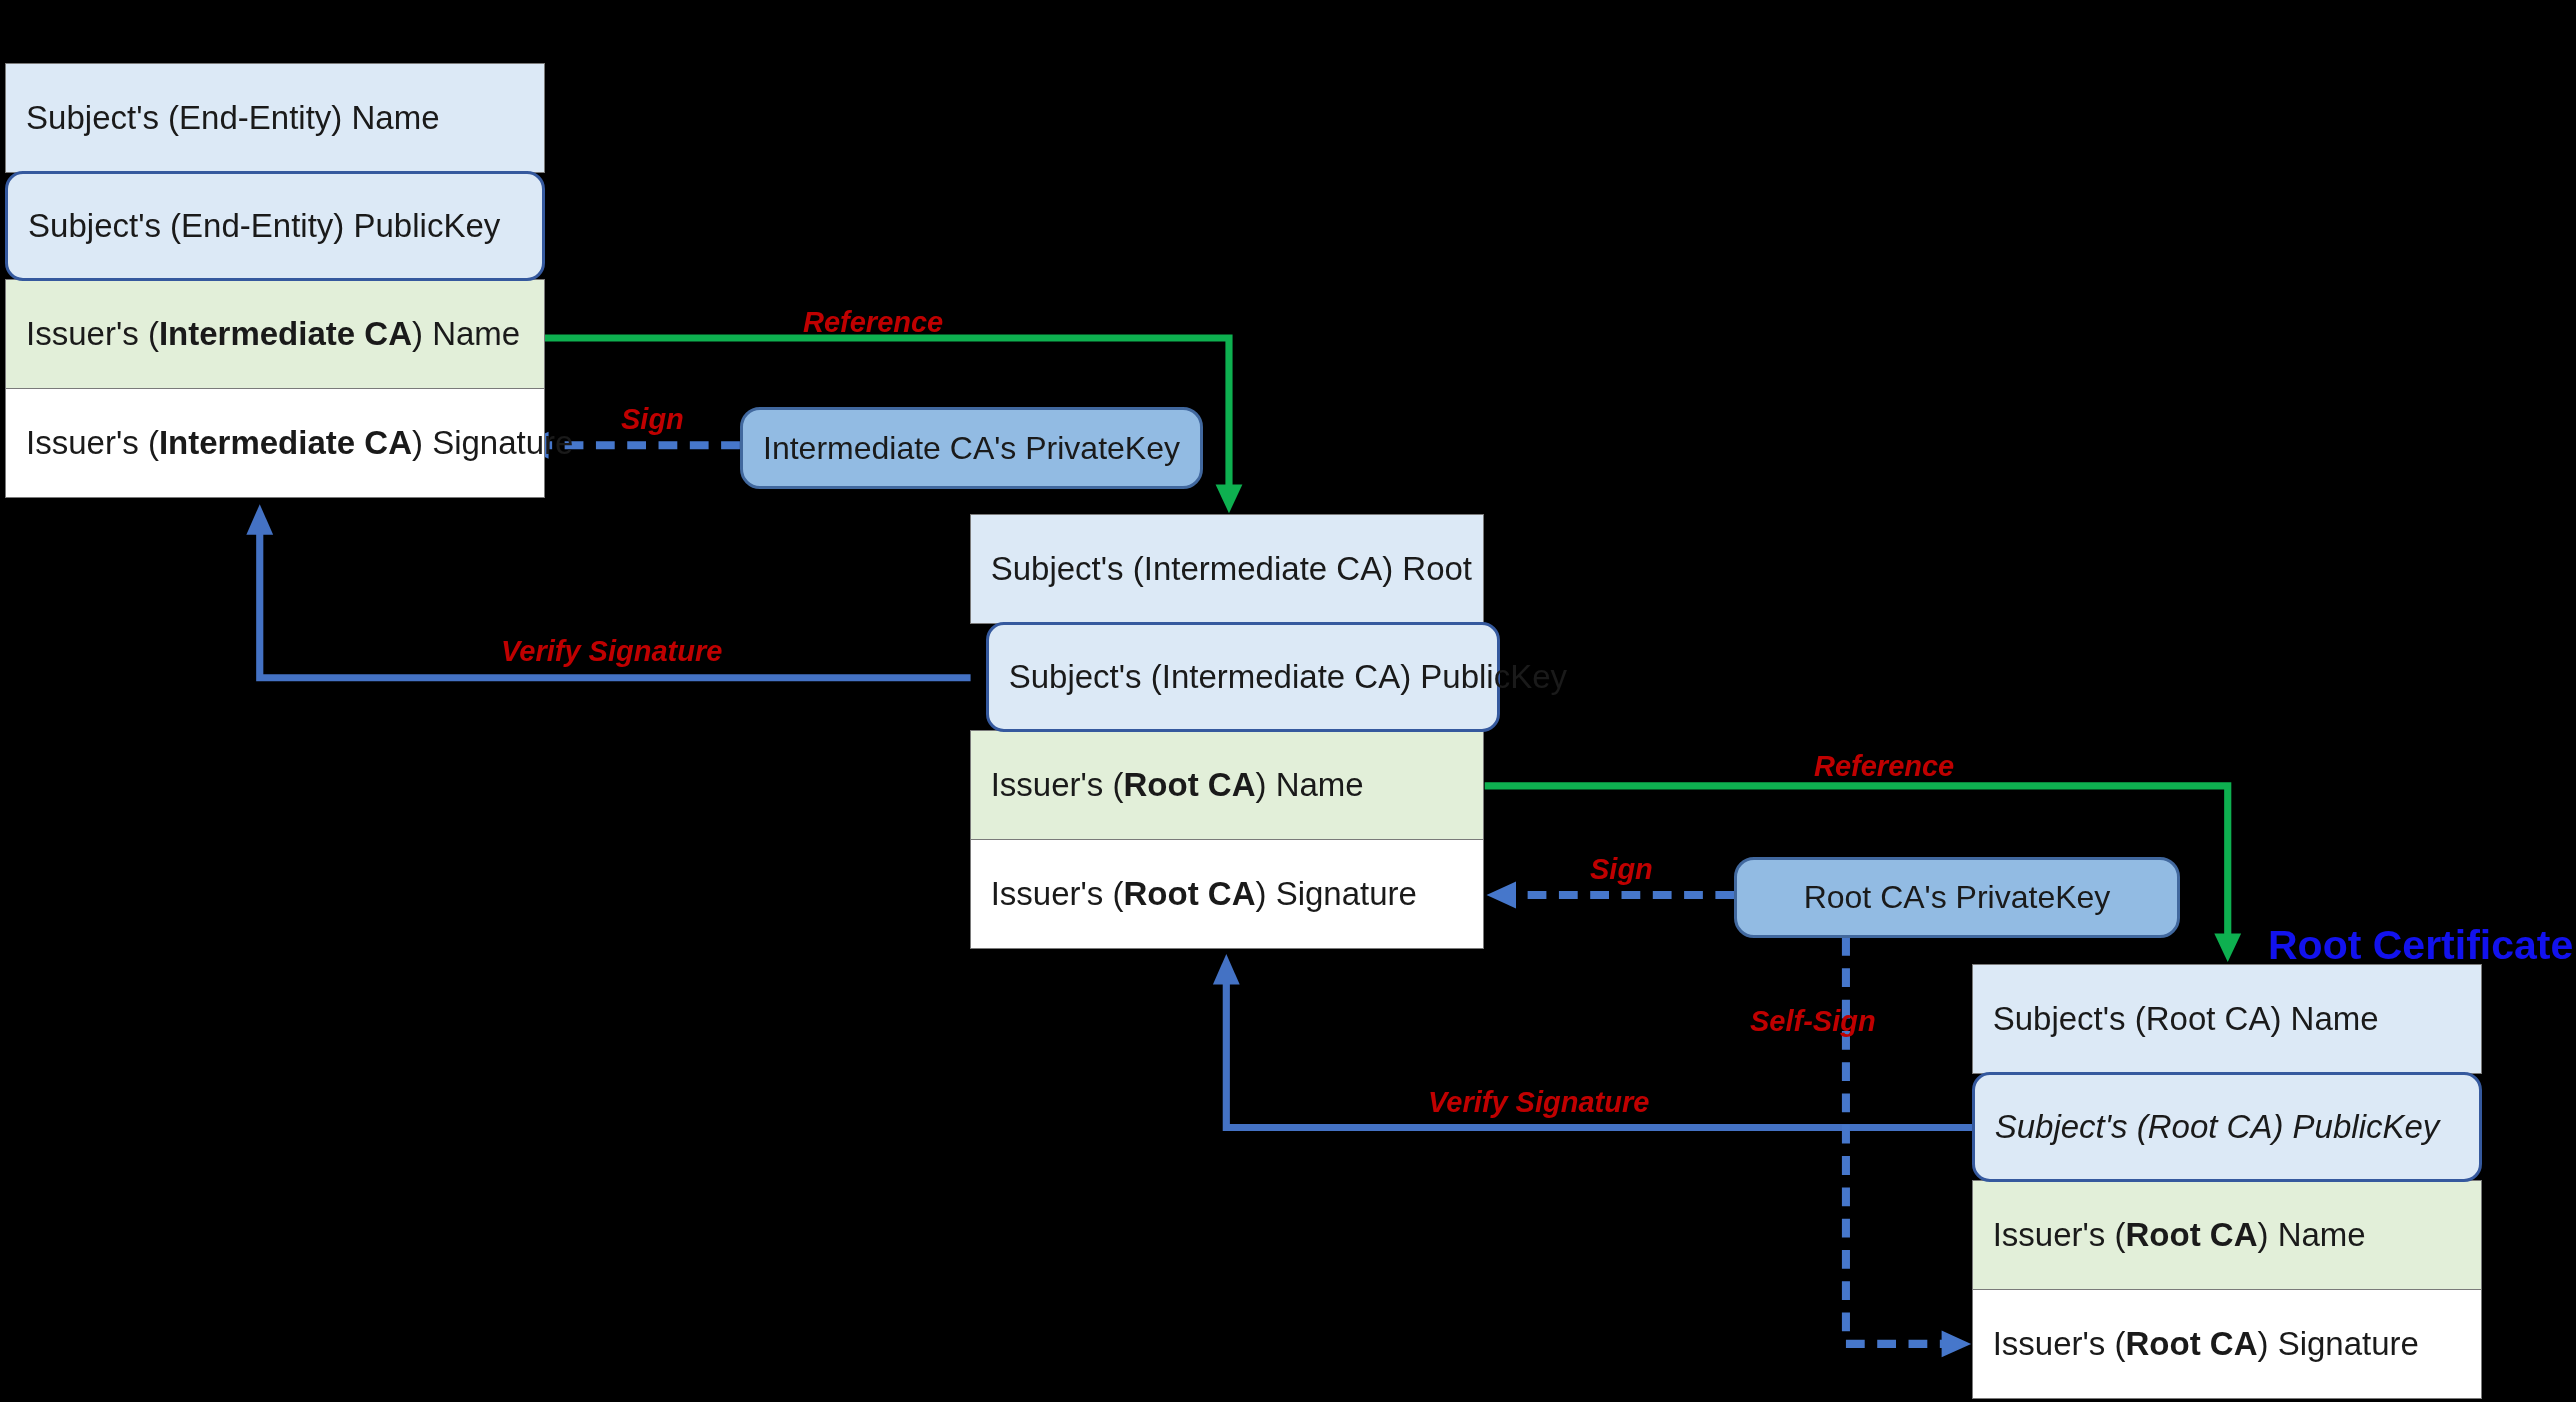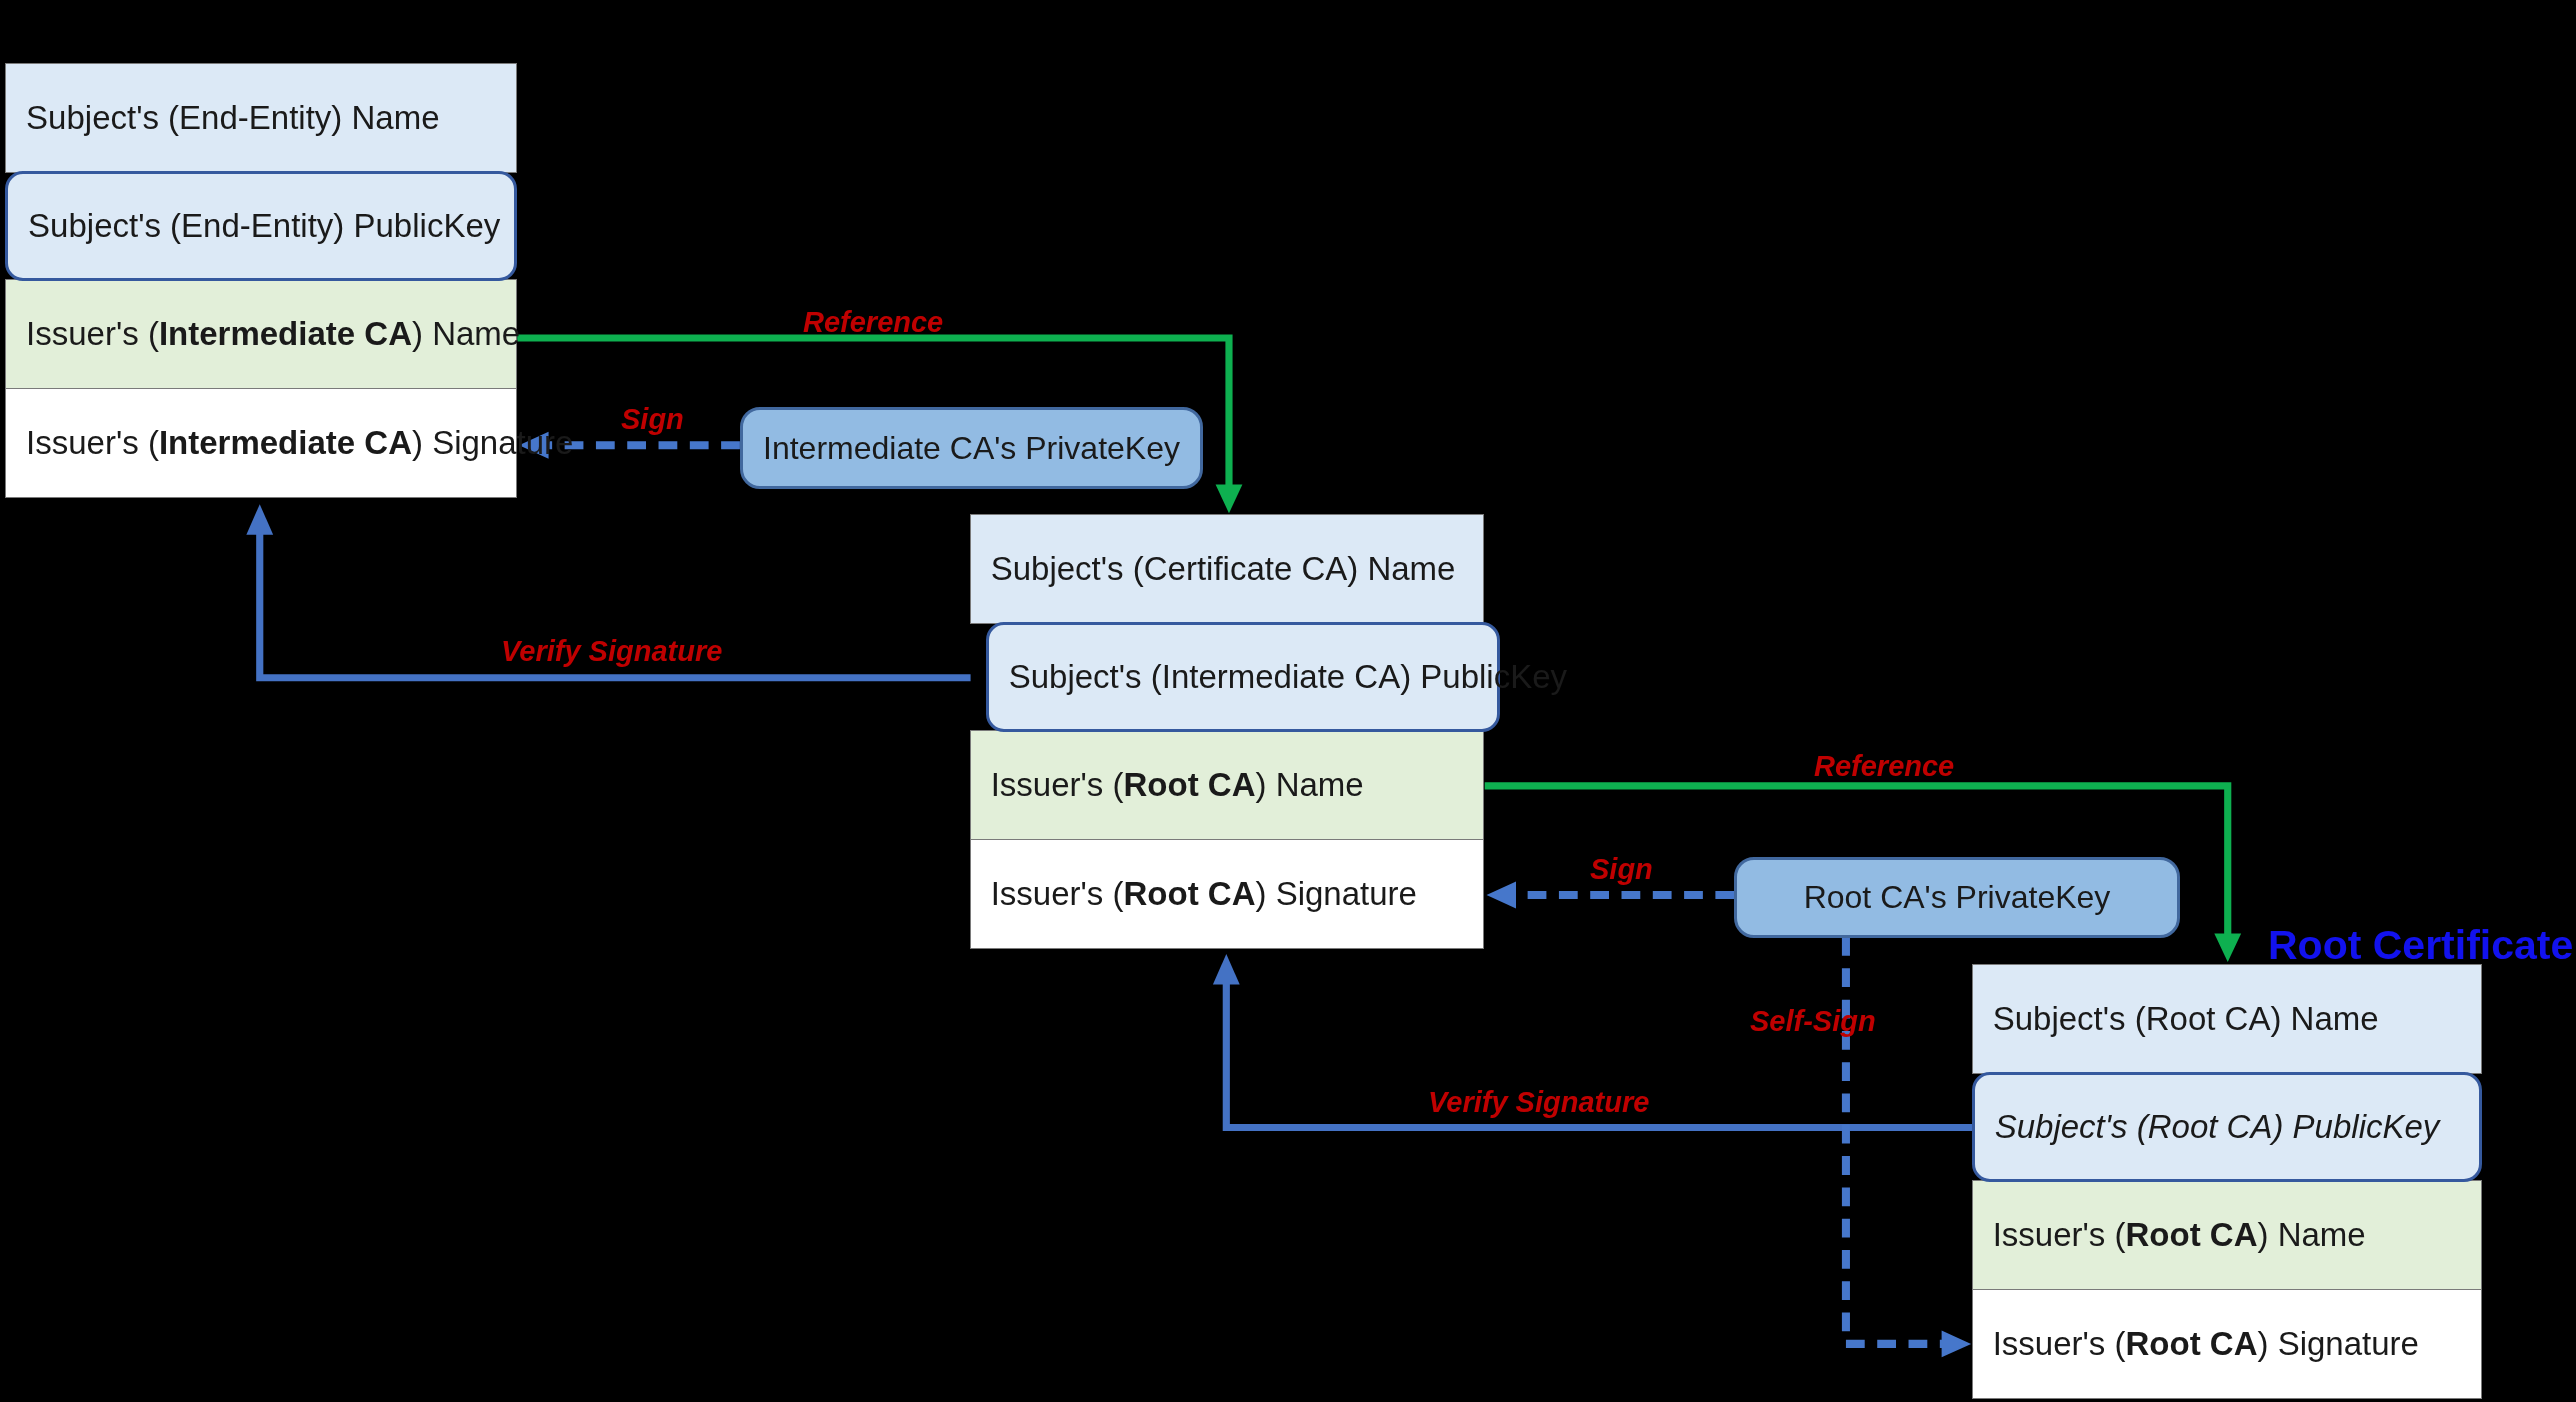--- a/index.html
+++ b/index.html
@@ -64,21 +64,21 @@
       <polygon class="hd-dash" points="1695,986 1695,1016 1662,1001"></polygon>
     </g>
     <g>
       <polyline class="ln-dash" points="2064,1048 2064,1503 2172,1503"></polyline>
       <polygon class="hd-dash" points="2171,1488 2171,1518 2204,1503"></polygon>
     </g>
   </svg>
 
   <div class="cert-title" style="left:2268px;top:891px;margin-top:31px;">Root Certificate</div>
 
-  <div class="cert" style="left:5.4px;top:63px;width:512px;height:436px;">
+  <div class="cert" style="left:5.4px;top:63px;width:512px;height:436px;padding-left:28px;">
     <div class="row blue" style="top:0;">
       <span>Subject's (End-Entity) Name</span>
         <b></b>
         <span></span>
     </div>
     <div class="row blue rounded" style="top:108px;">
       <span>Subject's (End-Entity) PublicKey</span>
         <b></b>
         <span></span>
     </div>
@@ -89,21 +89,21 @@
     </div>
     <div class="row white" style="top:325px;">
       <span>Issuer's (</span>
         <b>Intermediate CA</b>
         <span>) Signature</span>
     </div>
   </div>
 
   <div class="cert" style="left:970px;top:514px;width:514px;height:436px;">
     <div class="row blue" style="top:0;">
-      <span>Subject's (Certificate CA) Name</span>
+      <span>Subject's (Intermediate CA) Root</span>
         <b></b>
         <span></span>
     </div>
     <div class="row blue rounded" style="top:108px;margin-left:16px;">
       <span>Subject's (Intermediate CA) PublicKey</span>
         <b></b>
         <span></span>
     </div>
     <div class="row green" style="top:216px;">
       <span>Issuer's (</span>

